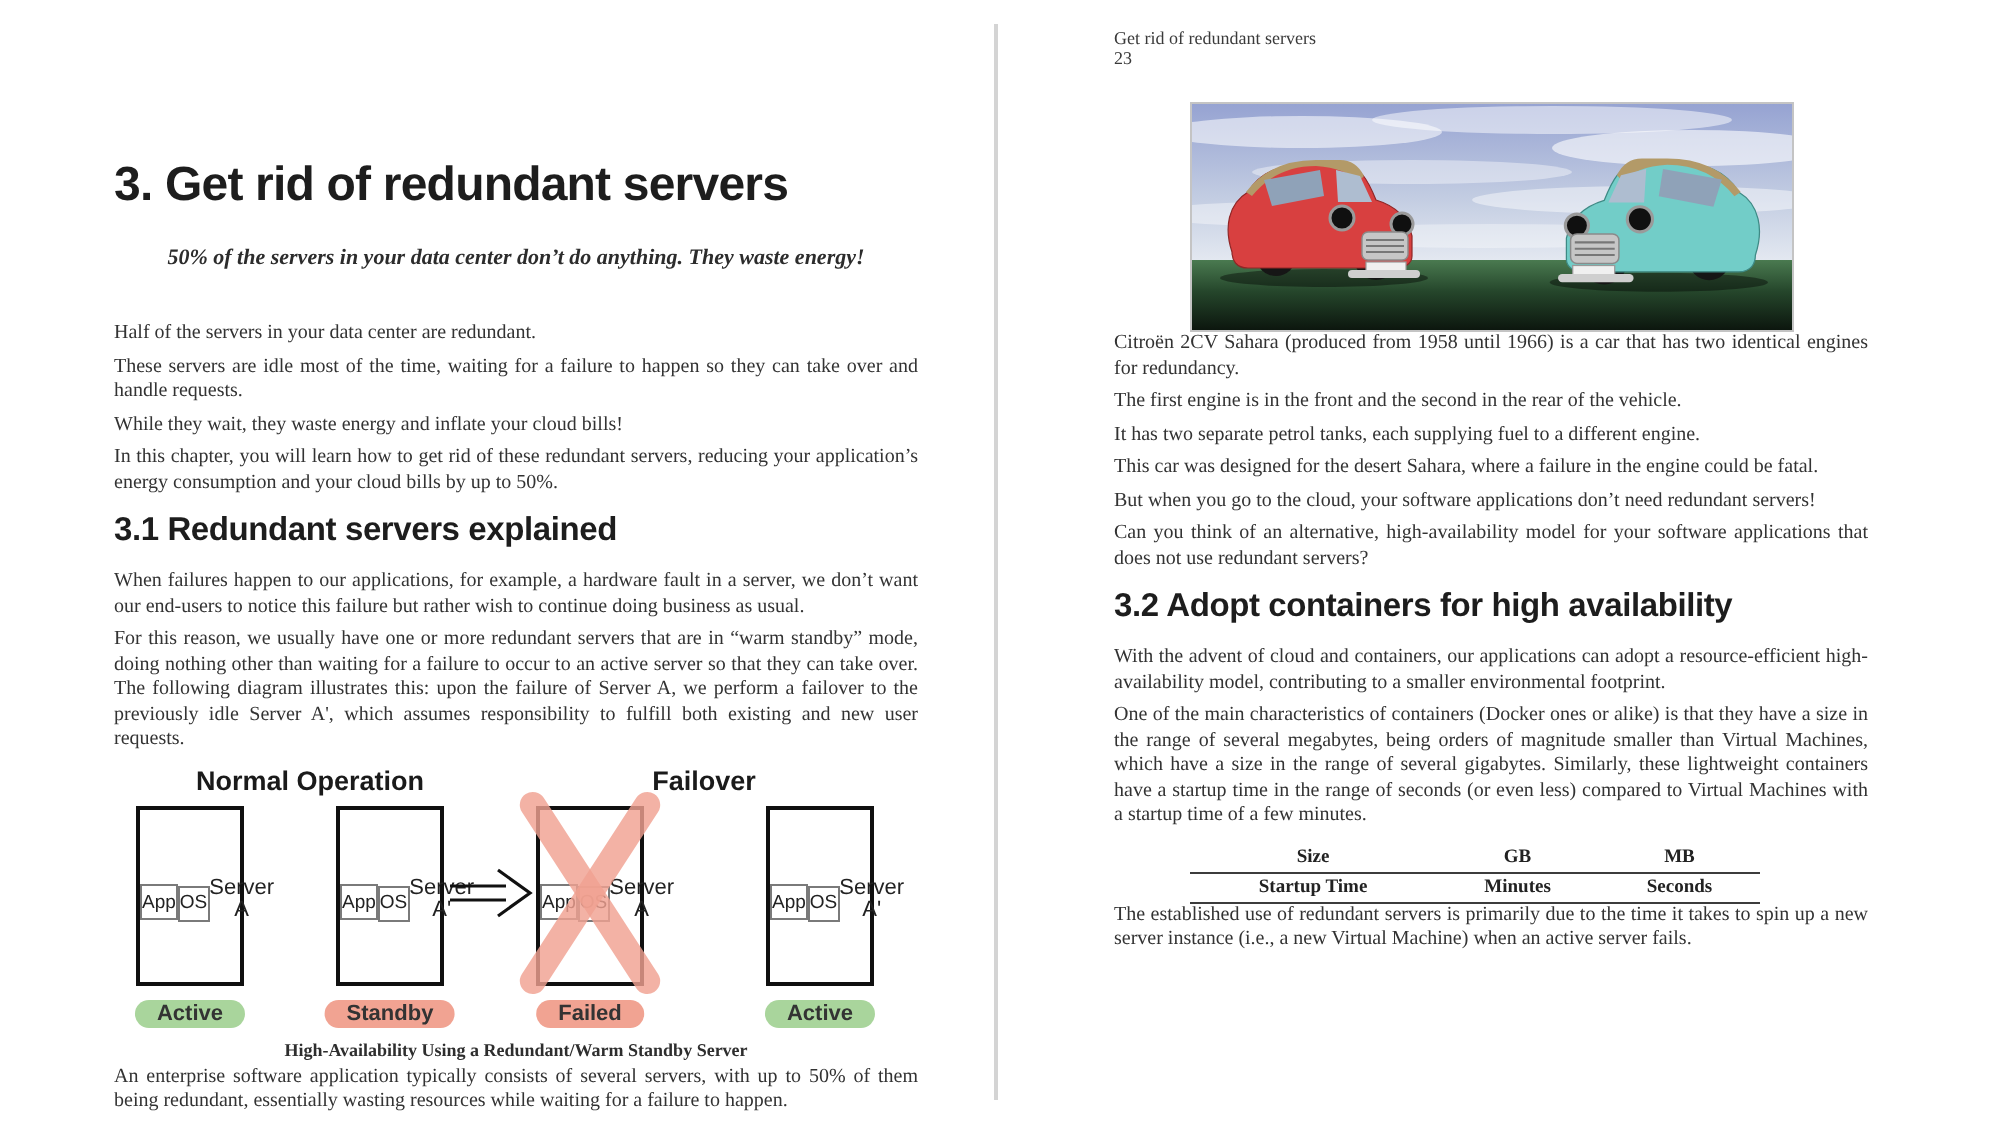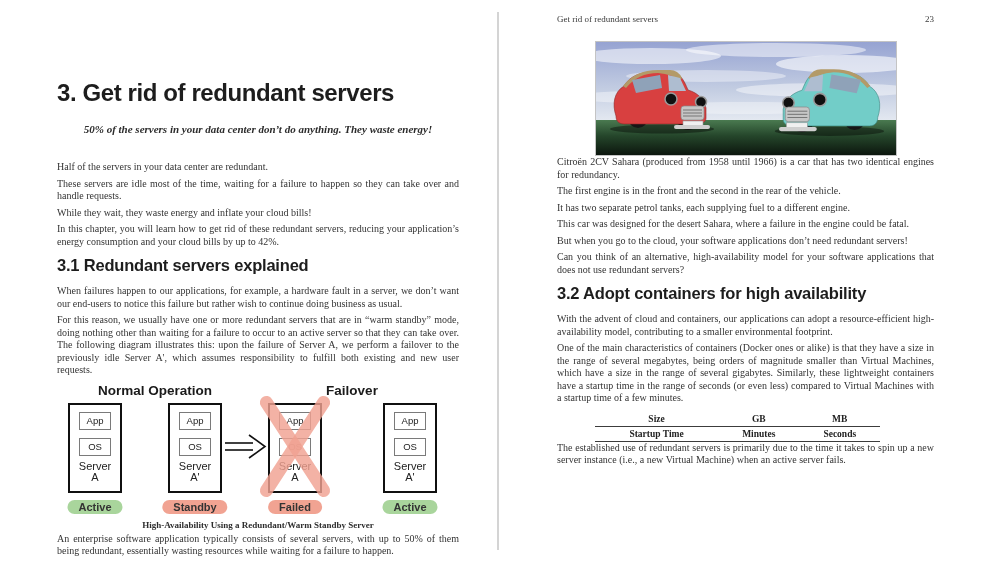--- a/index.html
+++ b/index.html
@@ -36,21 +36,21 @@
   
   .diagram{position:relative;height:150px;margin-top:6px;}
   .diag-title{
     position:absolute;top:0;transform:translateX(-50%);
     font-family:"Liberation Sans", sans-serif;font-size:13.5px;font-weight:700;color:#1a1a1a;
     white-space:nowrap;
   }
   .server-box{
     position:absolute;top:20px;width:54px;height:90px;
     border:2px solid #101010;background:#fff;box-sizing:border-box;
-    display:flex;flex-direction:column;align-items:center;
+    display:flex;flex-direction:row;align-items:center;
   }
   .chip{
     width:32px;height:18px;border:1px solid #7a7a7a;box-sizing:border-box;
     display:flex;align-items:center;justify-content:center;
     font-family:"Liberation Sans", sans-serif;font-size:9.5px;color:#222;background:#fff;
   }
   .chip.app{margin-top:7px;}
   .chip.os{margin-top:8px;}
   .server-name{
     margin-top:5px;text-align:center;line-height:11.5px;
@@ -70,21 +70,21 @@
   .cross-bar.b{left:179px;top:57px;transform:rotate(-57deg);}
   .arrow-wrap{position:absolute;left:166px;top:50px;}
   .diag-caption{
     position:absolute;top:137px;left:0;width:100%;text-align:center;
     font-size:9px;font-weight:700;color:#2e2e2e;
   }
 
   
   .running-head{
     display:flex;justify-content:space-between;align-items:baseline;
-    font-size:9px;color:#3a3a3a;
+    font-size:9px;color:#3a3a3a;flex-direction:column;
   }
   .figure-frame{
     width:302px;height:115px;margin:17px 0 0 38px;
     border:1px solid #c4c4c4;box-sizing:border-box;overflow:hidden;background:#cfd6e4;
   }
   .figure-caption{
     width:302px;margin:4px 0 10px 38px;text-align:center;
     font-size:9px;color:#2e2e2e;
   }
   table.vm-table{
@@ -103,21 +103,21 @@
 </head>
 <body>
 
 <div class="page-left">
   <h1 class="chapter">3. Get rid of redundant servers</h1>
   <div class="epigraph">50% of the servers in your data center don’t do anything. They waste energy!</div>
 
   <p class="body">Half of the servers in your data center are redundant.</p>
   <p class="body">These servers are idle most of the time, waiting for a failure to happen so they can take over and handle requests.</p>
   <p class="body">While they wait, they waste energy and inflate your cloud bills!</p>
-  <p class="body">In this chapter, you will learn how to get rid of these redundant servers, reducing your application’s energy consumption and your cloud bills by up to 42%.</p>
+  <p class="body">In this chapter, you will learn how to get rid of these redundant servers, reducing your application’s energy consumption and your cloud bills by up to 50%.</p>
 
   <h2 class="section">3.1 Redundant servers explained</h2>
   <p class="body">When failures happen to our applications, for example, a hardware fault in a server, we don’t want our end-users to notice this failure but rather wish to continue doing business as usual.</p>
   <p class="body">For this reason, we usually have one or more redundant servers that are in “warm standby” mode, doing nothing other than waiting for a failure to occur to an active server so that they can take over. The following diagram illustrates this: upon the failure of Server A, we perform a failover to the previously idle Server A', which assumes responsibility to fulfill both existing and new user requests.</p>
 
   <div class="diagram">
     <div class="diag-title" style="left:98px;">Normal Operation</div>
     <div class="diag-title" style="left:295px;">Failover</div>
 
     <div class="server-box" style="left:11px;">

